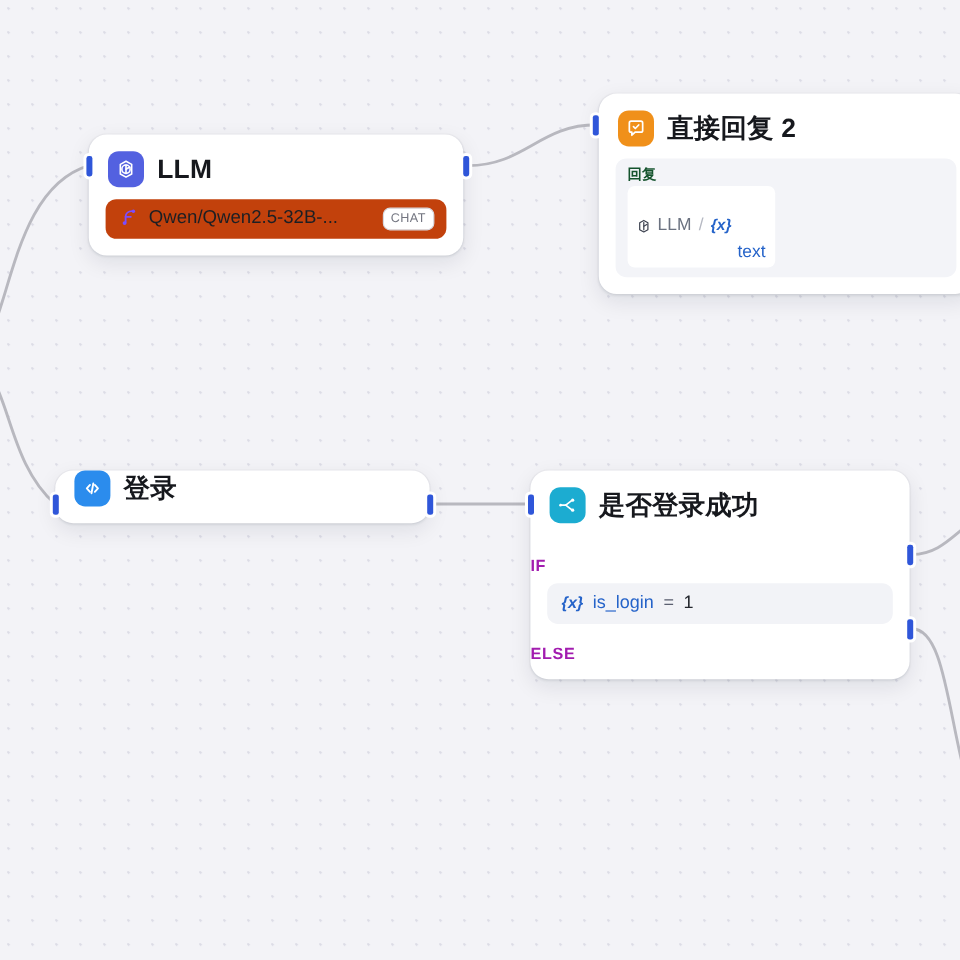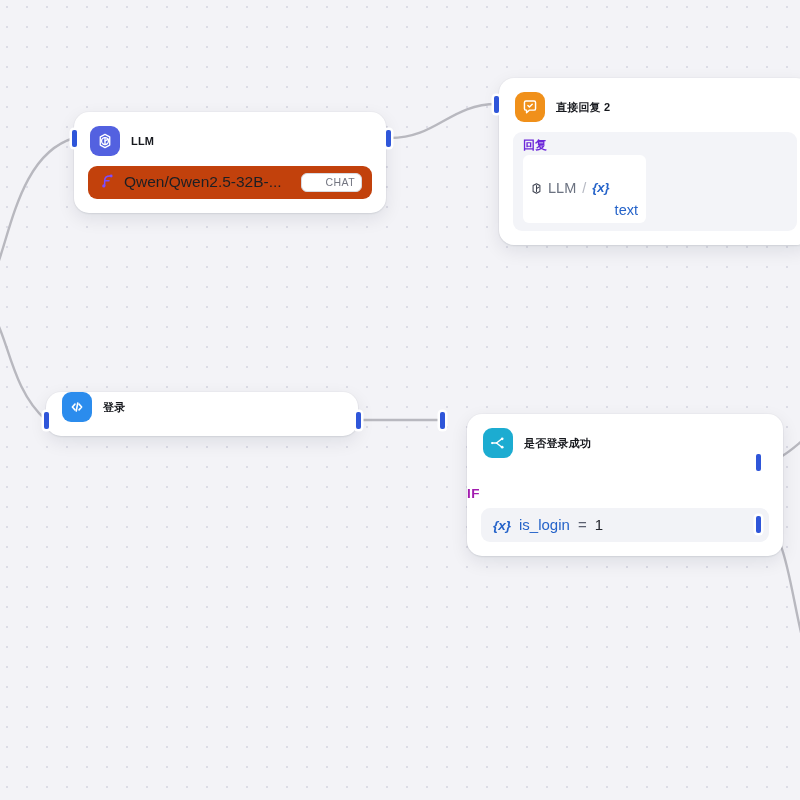--- a/index.html
+++ b/index.html
@@ -75,21 +75,21 @@
     height: 30px;
     border-radius: 9px;
     display: flex;
     align-items: center;
     justify-content: center;
     flex: none;
   }
   .node-icon svg { display: block; }
 
   .node-title {
-    font-size: 11px;
+    font-size: 22px;
     font-weight: bold;
     color: #16181d;
     letter-spacing: 0.2px;
     white-space: nowrap;
   }
 
   .node-body {
     padding: 2px 14px 14px 14px;
   }
 
@@ -106,36 +106,36 @@
     color: #1c1f24;
     white-space: nowrap;
     overflow: hidden;
     flex: 1;
   }
   .model-badge {
     font-size: 10.5px;
     color: #737580;
     border: 1px solid #d8d9e0;
     border-radius: 6px;
-    padding: 2px 6px 3px 24px;
+    padding: 2px 6px 3px 6px;
     background: #ffffff;
     letter-spacing: 0.4px;
     white-space: nowrap;
     flex: none;
   }
 
   
   .field-box {
     background: #f3f4f8;
     border-radius: 9px;
     padding: 7px 10px 8px 10px;
   }
   .field-label {
     font-size: 12px;
-    color: #6d28d9;
+    color: #14532d;
     font-weight: bold;
     margin-bottom: 4px;
     line-height: 1;
   }
   .var-chip {
     display: inline-flex;
     align-items: center;
     gap: 5px;
     background: #ffffff;
     border-radius: 6px;
@@ -268,21 +268,21 @@
         <svg width="18" height="18" viewBox="0 0 24 24" fill="none" stroke="#ffffff" stroke-width="2.1" stroke-linecap="round" stroke-linejoin="round">
           <path d="M9.3 8.2 L5.8 12 L9.3 15.8"></path>
           <path d="M14.7 8.2 L18.2 12 L14.7 15.8"></path>
           <path d="M13 6.6 L11 17.4"></path>
         </svg>
       </span>
       <span class="node-title">登录</span>
     </div>
   </div>
 
-  <div class="node" style="left:442px; top:414px; width:316px; padding-bottom:14px;margin-left:25px;">
+  <div class="node" style="left:442px; top:392px; width:316px; padding-bottom:14px;">
     <div class="node-header">
       <span class="node-icon" style="background:#1cacd1;">
         <svg width="18" height="18" viewBox="0 0 24 24" fill="none" stroke="#ffffff" stroke-width="1.9" stroke-linecap="round" stroke-linejoin="round">
           <path d="M4.6 12 L10 12"></path>
           <path d="M10 12 L16.4 7"></path>
           <path d="M10 12 L16.4 17"></path>
           <circle cx="4.2" cy="12" r="1.5" fill="#ffffff" stroke="none"></circle>
           <circle cx="17.6" cy="6.4" r="1.8" fill="#ffffff" stroke="none"></circle>
           <circle cx="17.6" cy="17.6" r="1.8" fill="#ffffff" stroke="none"></circle>
         </svg>
@@ -292,15 +292,16 @@
 
     <div class="branch-label" style="margin-top:20px;">IF</div>
 
     <div class="condition-box">
       <span class="cond-x">{x}</span>
       <span class="cond-var">is_login</span>
       <span class="cond-op">=</span>
       <span class="cond-val">1</span>
     </div>
 
+    <div class="branch-label" style="margin-top:17px;">ELSE</div>
   </div>
 
 </div>
 
 </body></html>

